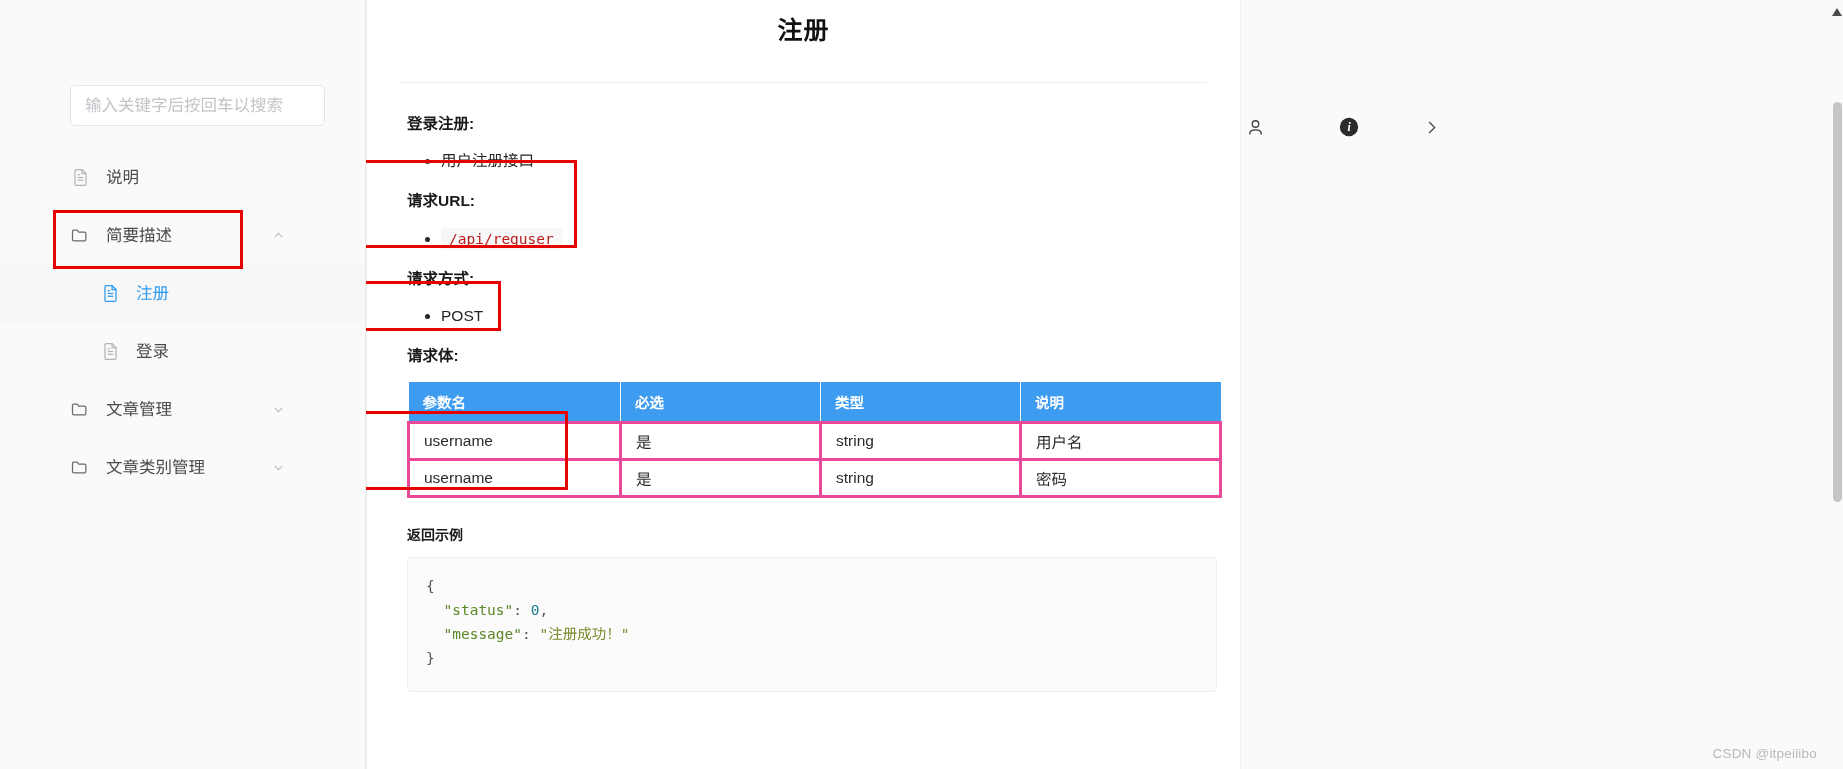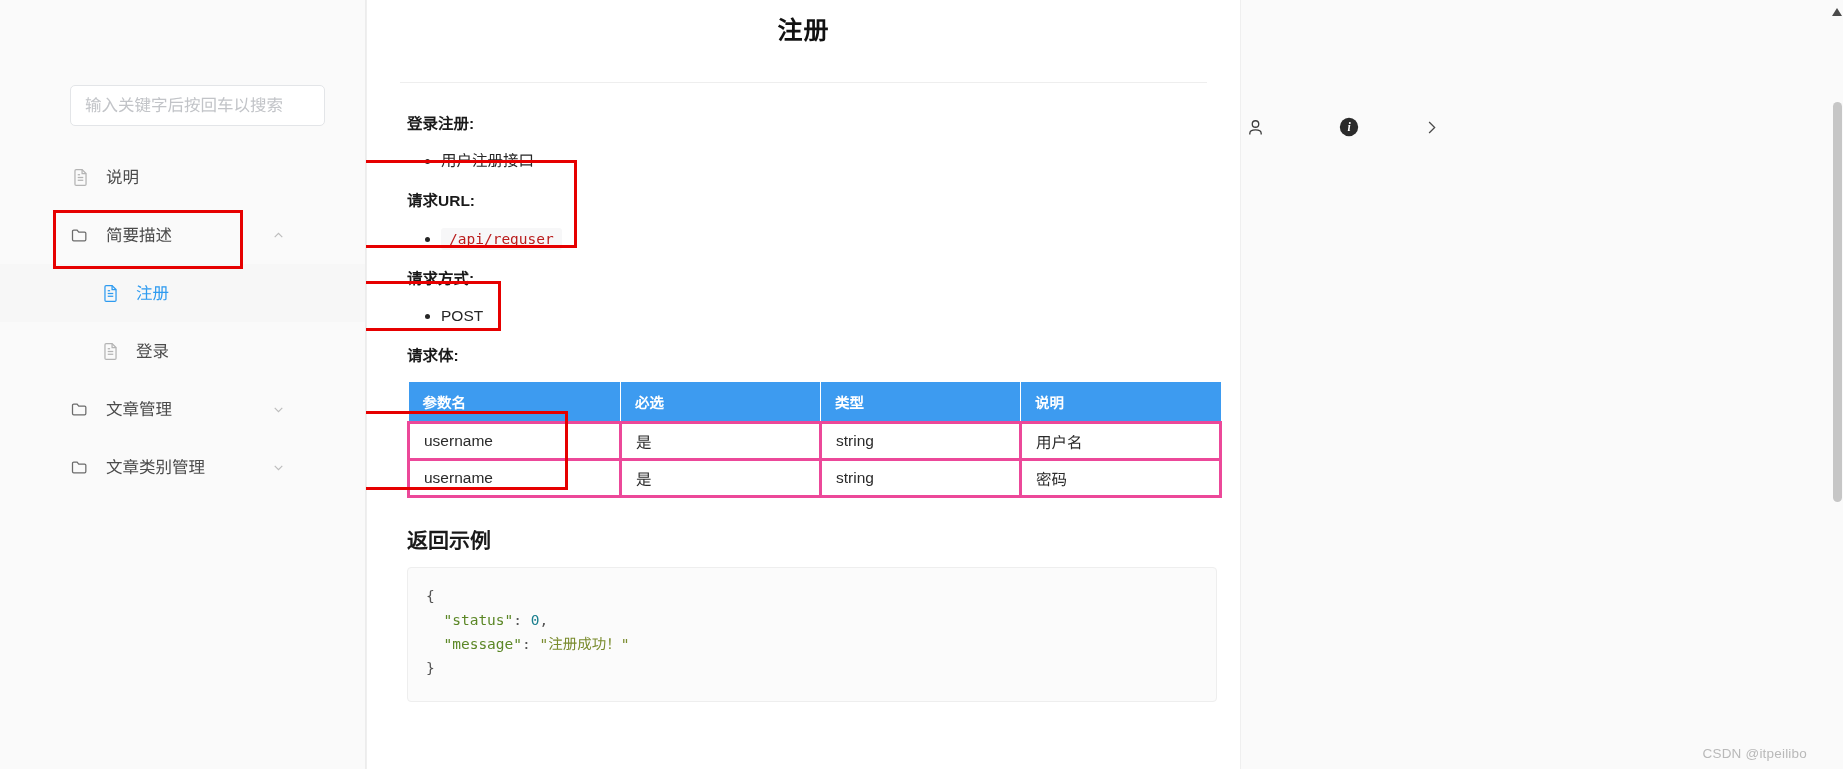--- a/index.html
+++ b/index.html
@@ -173,21 +173,21 @@
     padding: 6px 14px;
     border: 3px solid #ec4899;
     height: 37px;
   }
   table.params col.c1 { width: 212px; }
   table.params col.c2 { width: 200px; }
   table.params col.c3 { width: 200px; }
   table.params col.c4 { width: 200px; }
 
   .ret-head {
-    font-size: 21px;
+    font-size: 14px;
     font-weight: bold;
     color: #1a1a1a;
     margin-top: 26px;
     margin-bottom: 13px;
   }
   pre.codeblock {
     margin: 0;
     background: #fbfbfb;
     border: 1px solid #eeeeee;
     border-radius: 4px;
@@ -252,21 +252,21 @@
     position: absolute;
     right: 1px;
     top: 2px;
     width: 10px; height: 8px;
     color: #5a5a5a;
   }
 
   
   .watermark {
     position: absolute;
-    right: 36px;
+    right: 26px;
     bottom: 8px;
     font-size: 13.5px;
     color: #b9b9b9;
     z-index: 50;
     letter-spacing: 0.2px;
   }
 </style>
 </head>
 <body>
 

